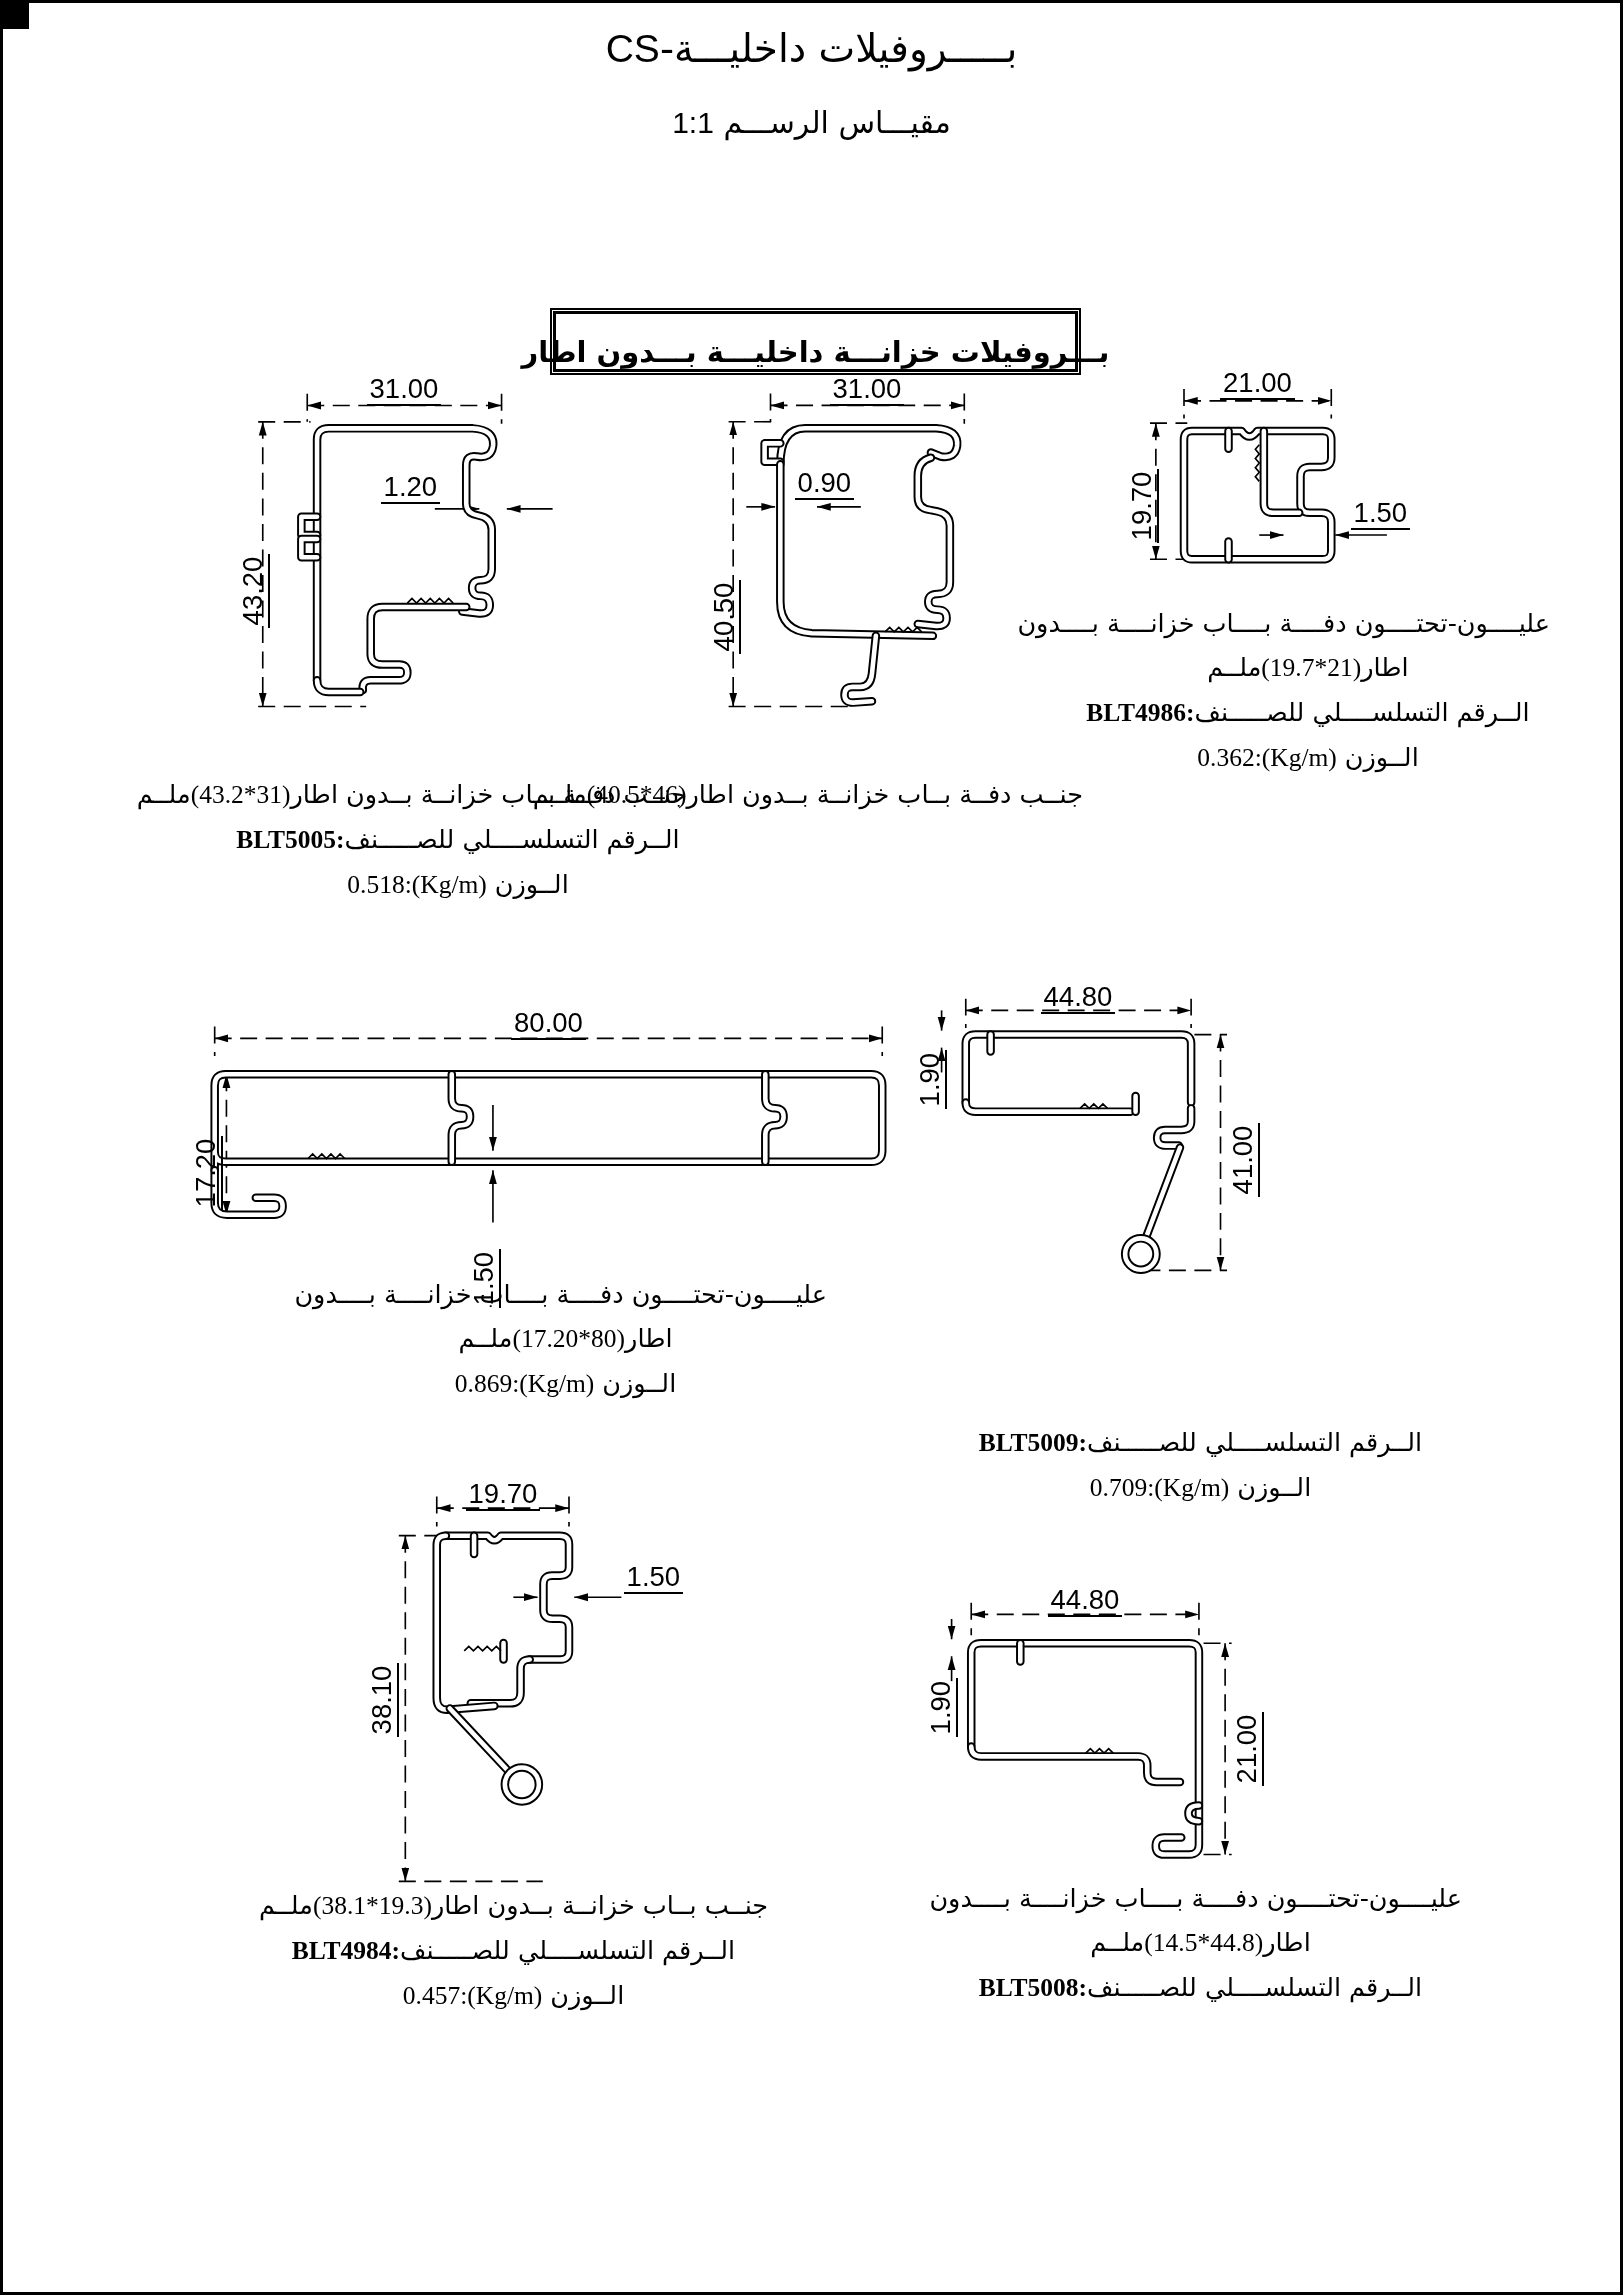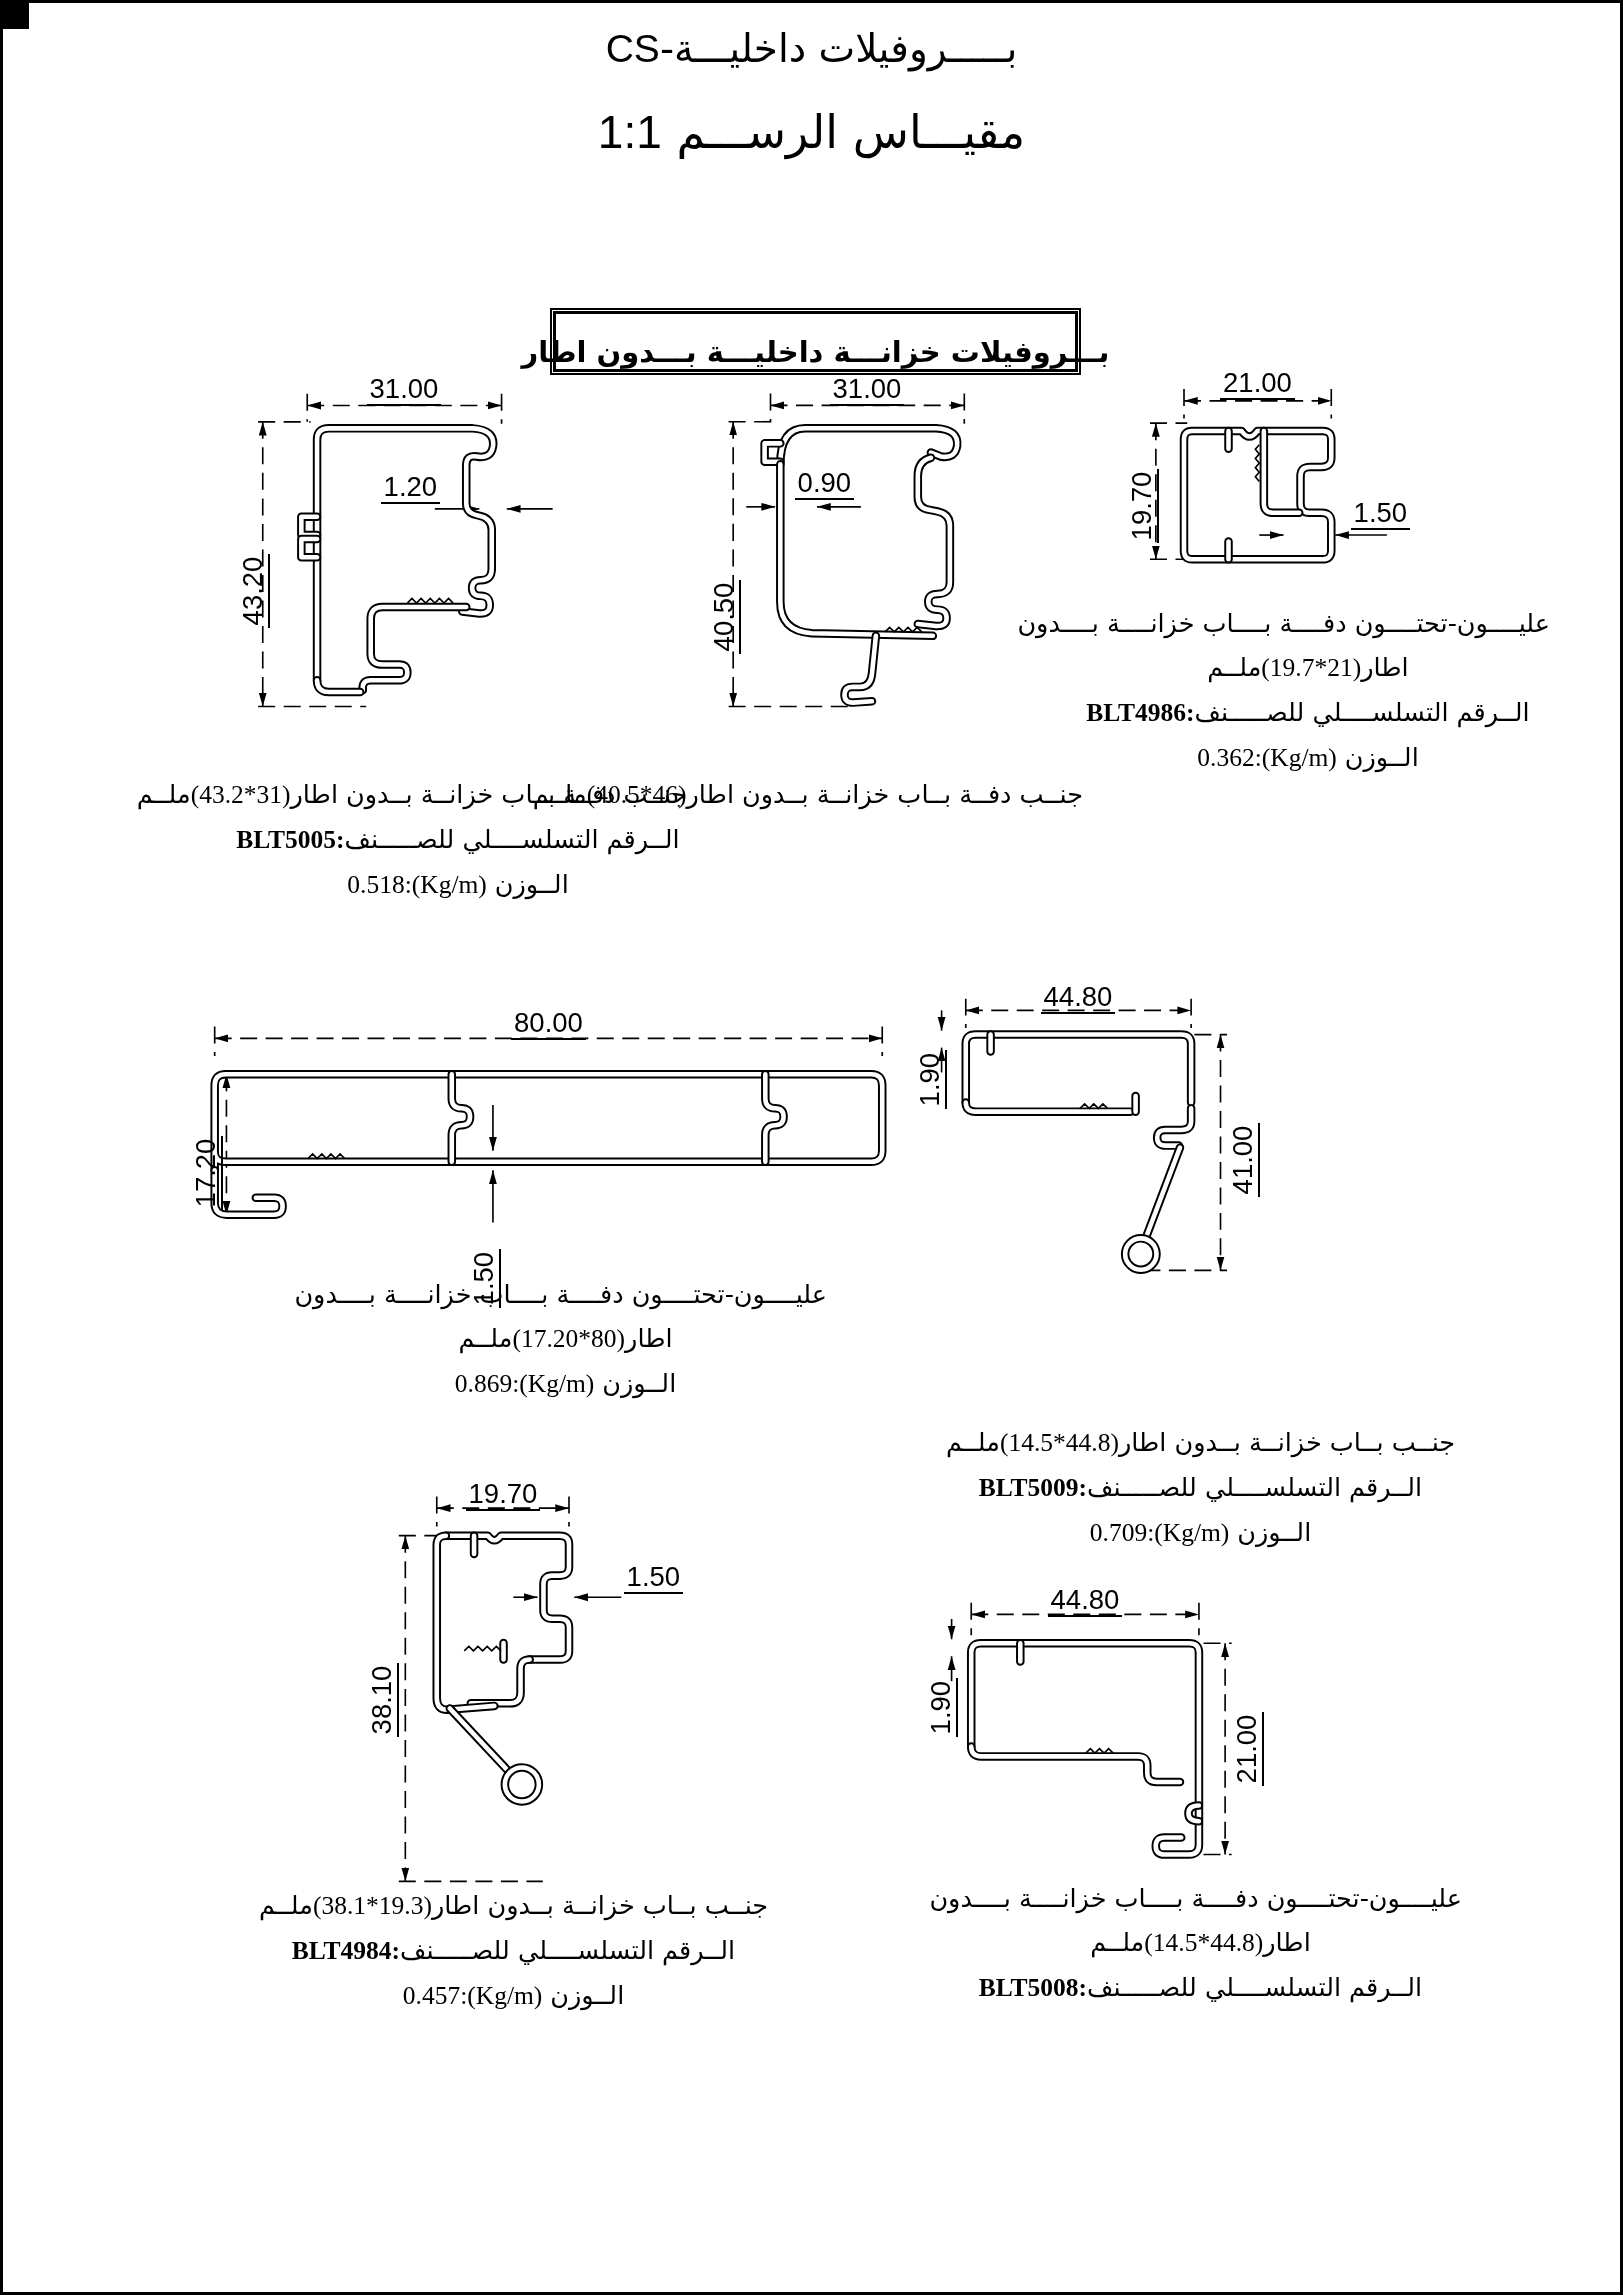--- a/index.html
+++ b/index.html
@@ -2,21 +2,21 @@
 <html style="font-size:10.5px"><head>
 <meta charset="utf-8">
 <style>
   html,body{margin:0;padding:0;background:#fff;}
   #page{position:relative;width:1623px;height:2295px;background:#fff;overflow:hidden;
         font-family:"DejaVu Sans",sans-serif;color:#000;}
   .frame{position:absolute;inset:0;border:3.9px solid #000;}
   .corner{position:absolute;left:0;top:0;width:29px;height:29px;background:#000;}
   .titles{position:absolute;left:0;right:0;top:26px;text-align:center;}
   .title{font-size:39px;direction:rtl;}
-  .subtitle{font-size:46px;direction:rtl;margin-top:34px;}
+  .subtitle{font-size:30px;direction:rtl;margin-top:34px;}
   .ltr{direction:ltr;unicode-bidi:isolate;font-family:"Liberation Sans",sans-serif;}
   .secbox{position:absolute;left:553px;top:311px;width:519px;height:55px;
           border:3.3px solid #000;outline:2px solid #000;outline-offset:1.3px;
           display:flex;align-items:flex-end;justify-content:center;}
   .secbox .txt{font-size:29px;font-weight:bold;direction:rtl;white-space:nowrap;}
   .card{position:absolute;}
   svg{position:absolute;left:0;top:0;overflow:visible;}
   .t{fill:none;stroke:#000;stroke-width:13;stroke-linecap:round;stroke-linejoin:round;}
   .w{fill:none;stroke:#fff;stroke-width:7;stroke-linecap:round;stroke-linejoin:round;}
   .k{fill:none;stroke:#000;stroke-width:2.5;}
@@ -205,21 +205,20 @@
         <path class="w" d="M118 82 L118 108"></path>
       <path class="t" d="M340 200 L340 176"></path>
         <path class="w" d="M340 200 L340 176"></path>
       <path class="k" d="M255 195 l7 -7 l7 7 l7 -7 l7 7 l7 -7 l7 7"></path>
     </svg>
     <div class="dim hc" style="left:52px;top:0px;width:226px;"><span>44.80</span></div>
     <div class="dim vdim" style="left:1.3px;top:128px;"><span>1.90</span></div>
     <div class="dim vdim" style="left:314px;top:216px;"><span>41.00</span></div>
   </div>
   <div class="cap" style="left:939px;top:1420px;width:523px;">
-    <div><span>جنــب بــاب خزانــة بــدون اطار</span><span class="num">(14.5*44.8)</span><span>ملــم</span></div>
     <div><span>الــرقم التسلســــلي للصـــــنف</span><b class="num">BLT5009:</b></div>
     <div><span>الــوزن</span><span class="sp"></span><span class="num">0.709:(Kg/m)</span></div>
   </div>
 
   <div class="card" style="left:366px;top:1482px;width:406px;height:419px;">
     <svg width="406" height="419" viewBox="0 0 620 640">
       <line class="dl" x1="108" y1="40" x2="310" y2="40" marker-start="url(#as)" marker-end="url(#ae)"></line>
       <line class="dl" x1="108" y1="22" x2="108" y2="68"></line>
         <line class="dl" x1="310" y1="22" x2="310" y2="68"></line>
       <line class="dl" x1="60" y1="82" x2="60" y2="610" marker-start="url(#as)" marker-end="url(#ae)"></line>

